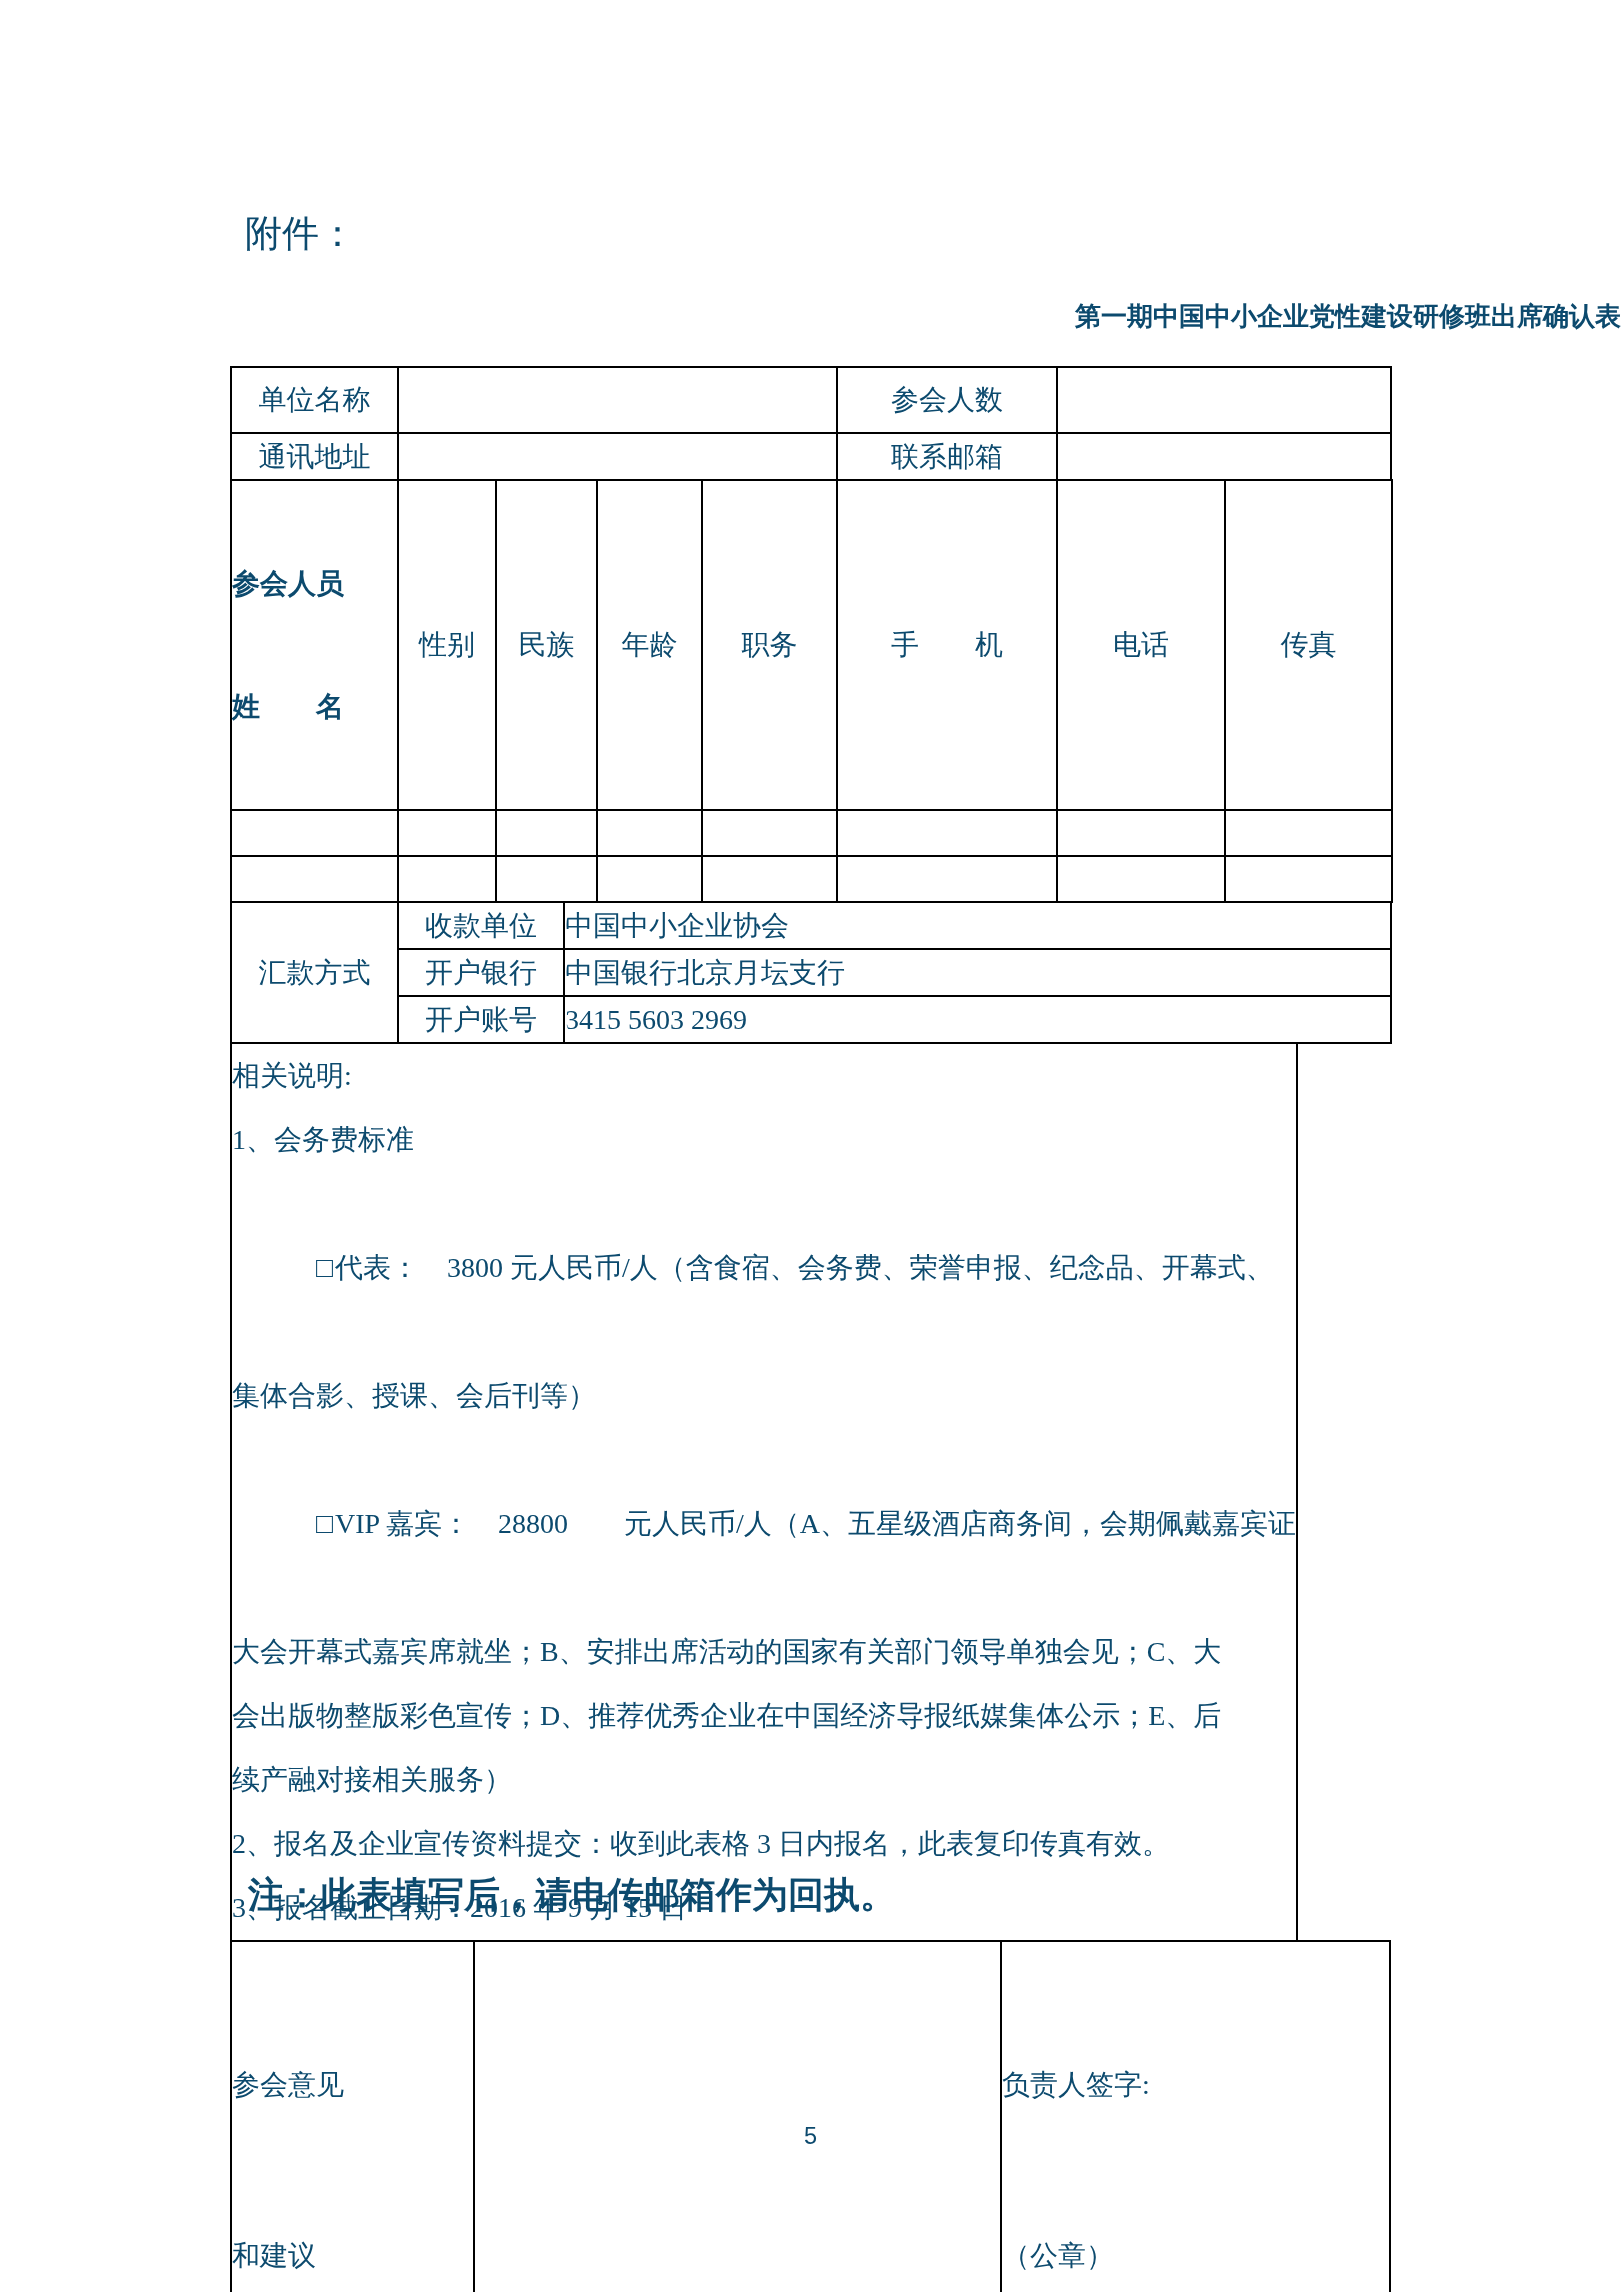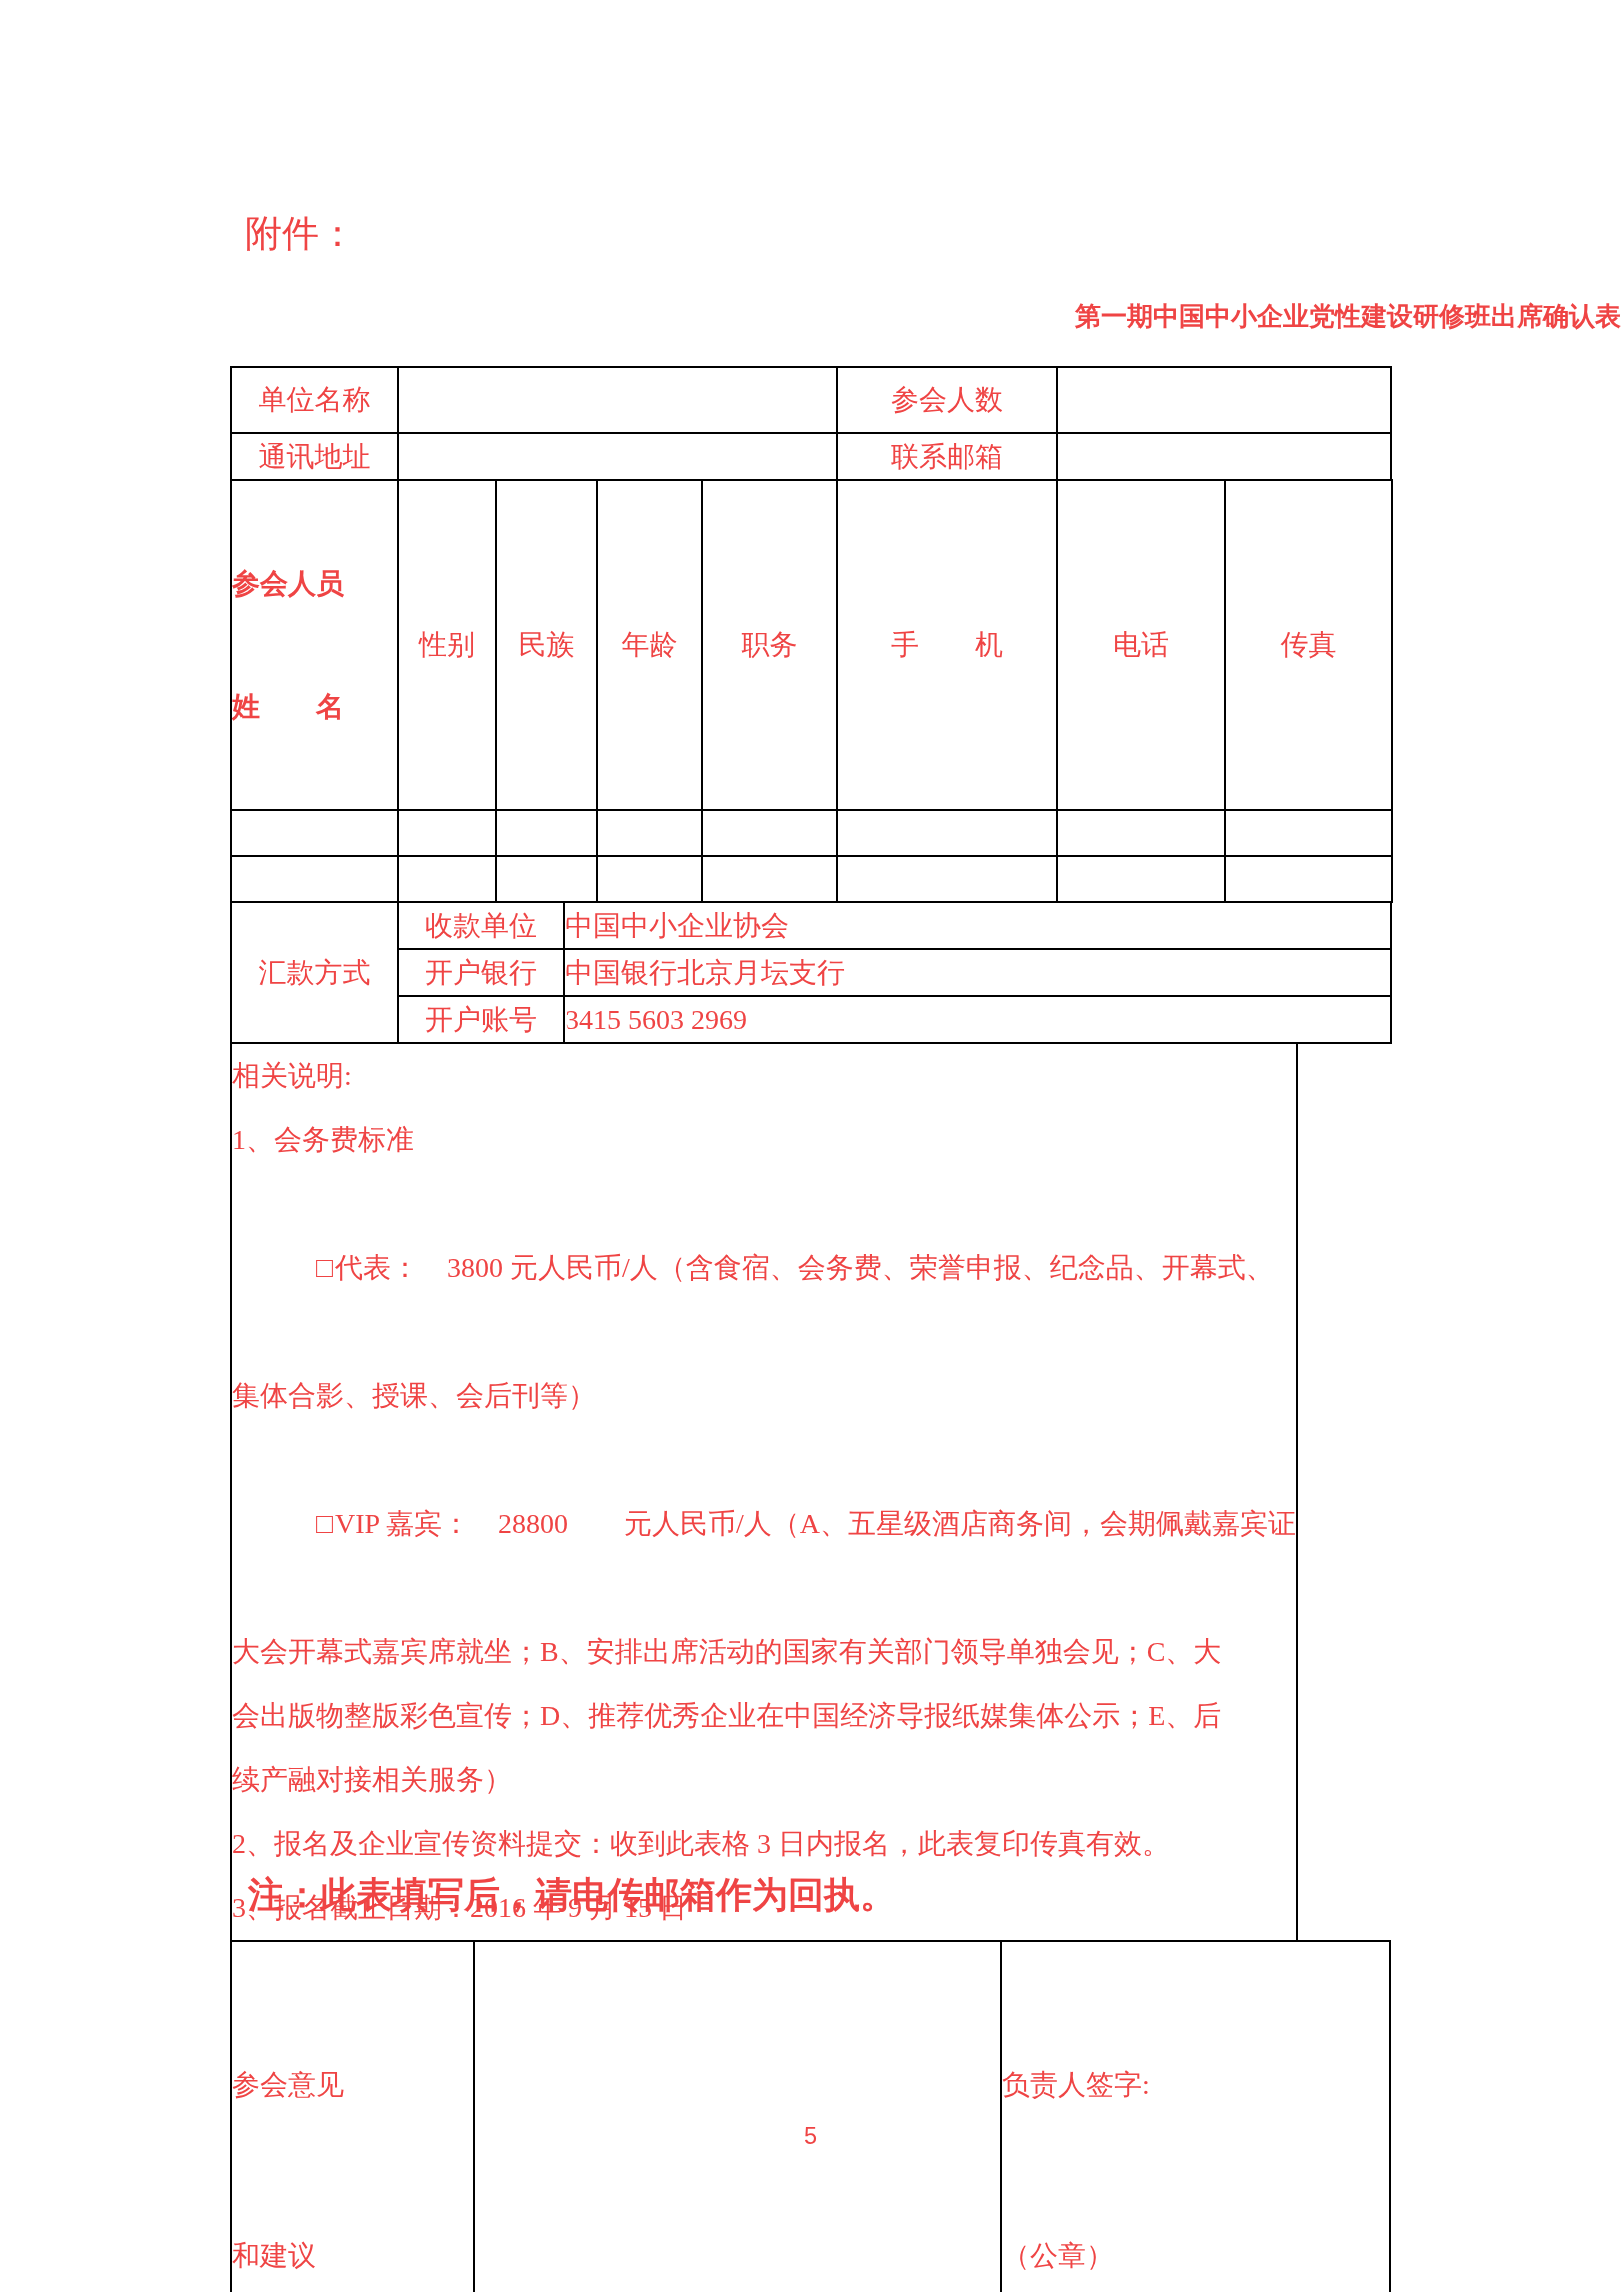--- a/index.html
+++ b/index.html
@@ -2,21 +2,21 @@
 <html><head>
 <meta charset="utf-8">
 <style>
   html, body { margin:0; padding:0; background:#e8e8e8; }
   .page {
     position: relative;
     width: 1621px;
     height: 2293px;
     background: #ffffff;
     font-family: "Liberation Serif", "DejaVu Serif", serif;
-    color: #ef4444;
+    color: #0c4a6e;
     overflow: hidden;
   }
   .attachment {
     position: absolute;
     left: 245px;
     top: 209px;
     font-size: 37px;
     line-height: 49px;
   }
   .doc-title {

